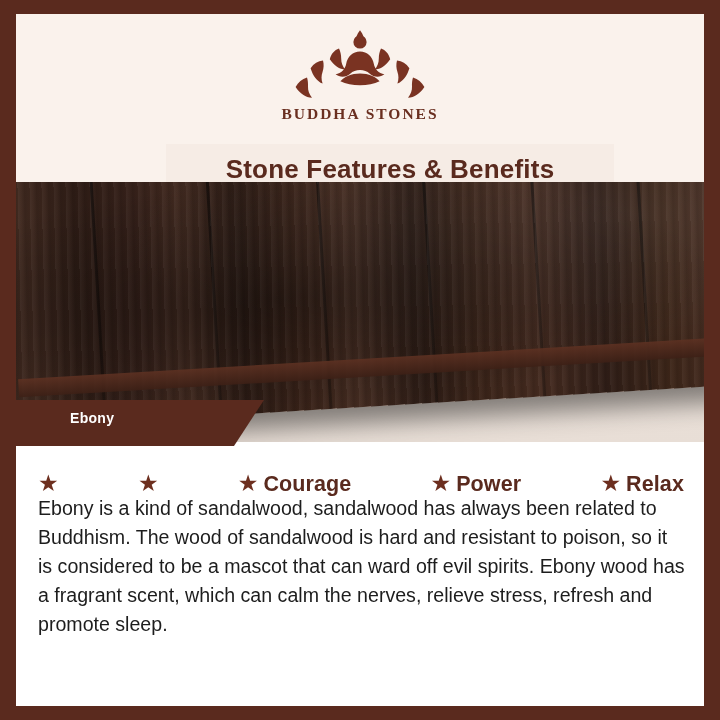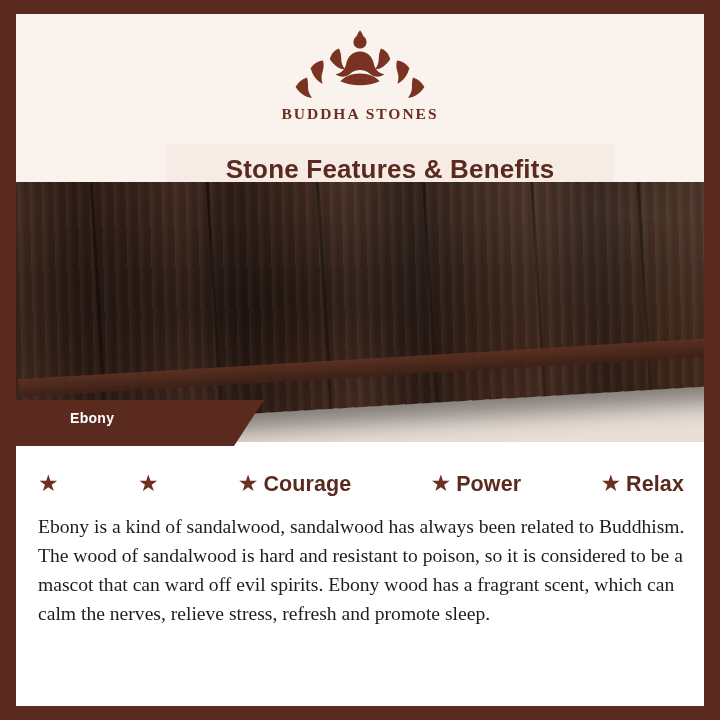--- a/index.html
+++ b/index.html
@@ -265,27 +265,27 @@
     font-size: 21.5px;
     font-weight: bold;
     color: #5a2a1e;
     letter-spacing: 0.1px;
   }
 
   
   .body-text {
     position: absolute;
     left: 22px;
-    top: 66px;
+    top: 48px;
     width: 648px;
     font-size: 19.6px;
     line-height: 29px;
     color: #1d1d1d;
     text-align: left;
-    font-family: Liberation Serif, serif;
+    font-family: Liberation Sans, sans-serif;
   }
 </style>
 </head>
 <body>
 
 <div class="page">
 
   <div class="frame-top"></div>
   <div class="frame-bottom"></div>
   <div class="frame-left"></div>

